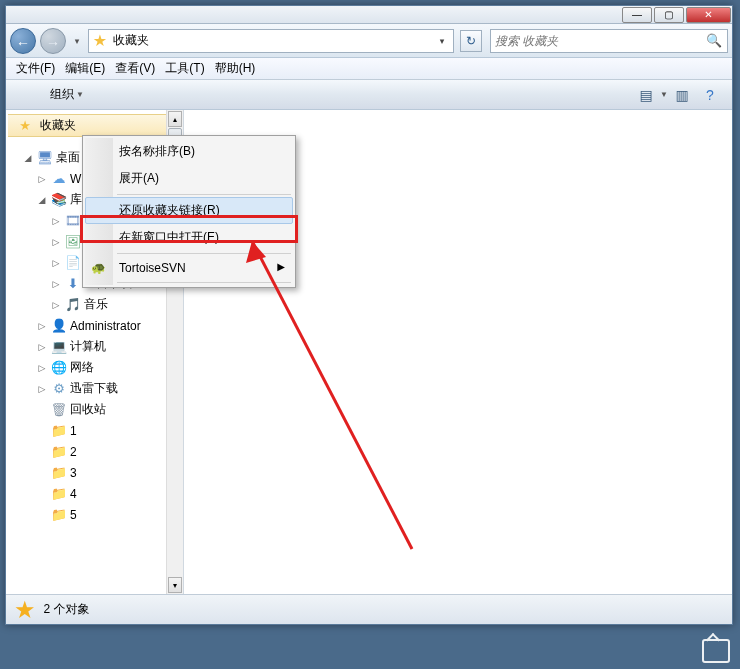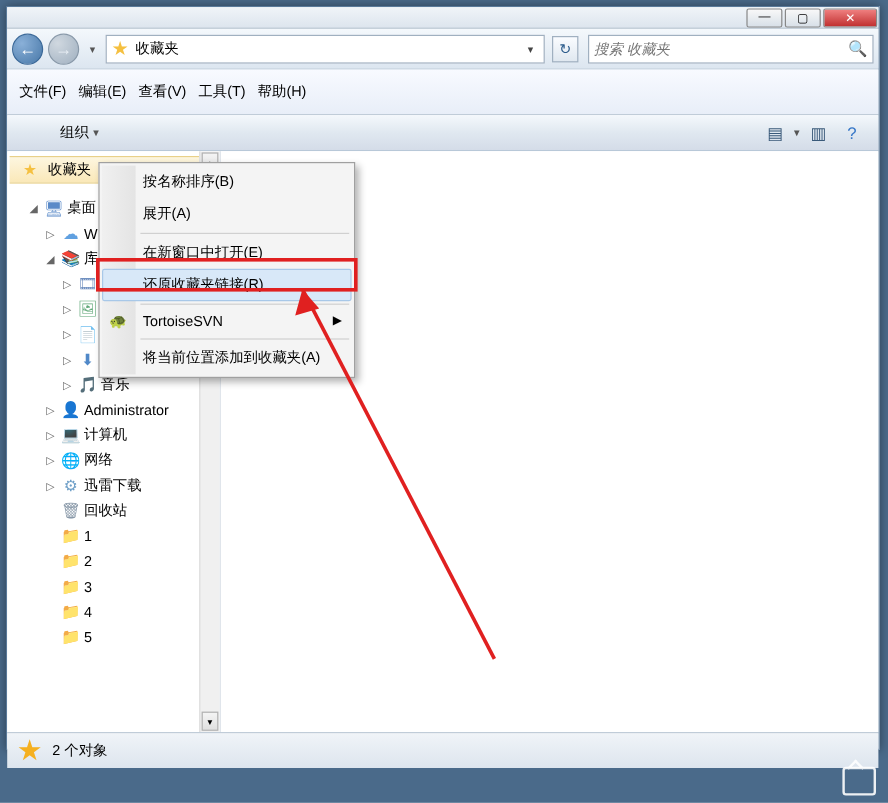--- a/index.html
+++ b/index.html
@@ -15,21 +15,21 @@
 .nav-btn.fwd { background: radial-gradient(circle at 30% 30%, #d0d8e0, #a0b0c0); border-color: #8898a8; color: #e8eef4; }
 .nav-drop { width: 14px; height: 18px; display:flex; align-items:center; justify-content:center; font-size:9px; color:#555; cursor:pointer;}
 .addrbar { flex: 1; height: 24px; background: #fff; border: 1px solid #a0b0c0; display: flex; align-items: center; padding: 0 2px; }
 .star-icon { width: 18px; height: 18px; display: inline-flex; align-items: center; justify-content: center; color: #f5c040; font-size: 16px; }
 .addr-text { font-size: 12px; color: #000; padding: 0 4px; flex: 1; }
 .addr-drop { width: 18px; font-size: 9px; color:#444; text-align:center; cursor:pointer;}
 .refresh-btn { width: 22px; height: 22px; margin-left:2px; border:1px solid #a0b0c0; background:linear-gradient(#fafcff,#e0e8f0); display:flex; align-items:center; justify-content:center; font-size:12px; color:#2a5a8a; cursor:pointer; }
 .searchbox { width: 238px; height: 24px; background: #fff; border: 1px solid #a0b0c0; margin-left: 4px; display:flex; align-items:center; padding:0 4px; }
 .searchbox input { border:none; outline:none; flex:1; font-size:12px; font-style:italic; color:#a16207; }
 .search-icon { font-size: 13px; color:#5a7a9a; cursor:pointer; }
-.menubar { height: 38px; background: linear-gradient(#f8faff,#e8eef8); display:flex; align-items:center; padding:0 6px; gap:2px; border-bottom:1px solid #c0ccd8; font-size:12px; }
+.menubar { height: 22px; background: linear-gradient(#f8faff,#e8eef8); display:flex; align-items:center; padding:0 6px; gap:2px; border-bottom:1px solid #c0ccd8; font-size:12px; }
 .menu-item { padding:2px 4px; cursor:pointer; }
 .toolbar { height: 30px; background: linear-gradient(#f4f8fc,#e0e8f0 50%,#d4dce8); display:flex; align-items:center; padding:0 8px; border-bottom:1px solid #b8c8d8; font-size:12px; }
 .tool-label { cursor:pointer; display:flex; align-items:center; gap:2px;margin-left:36px; }
 .tool-drop { font-size:8px; color:#555; }
 .tool-spacer { flex:1; }
 .tool-icon { width:24px; height:22px; display:flex; align-items:center; justify-content:center; cursor:pointer; color:#3a5a7a; font-size:14px; margin:0 2px; }
 .content { display:flex; height: calc(100% - 18px - 34px - 22px - 30px - 30px); }
 .sidebar { width:178px; border-right:1px solid #d0d8e0; overflow-y:auto; background:#fff; position:relative; }
 .sb-scroll { position:absolute; right:0; top:0; width:17px; height:100%; background:#f0f0f0; border-left:1px solid #ddd; }
 .sb-thumb { position:absolute; right:1px; top:18px; width:14px; height:60px; background:linear-gradient(#e8ecf0,#c8d0d8); border:1px solid #a8b0b8; border-radius:2px; cursor:pointer;}
@@ -234,30 +234,29 @@
     <span>2 个对象</span>
   </div>
 
 </div>
 
 <div class="ctxmenu">
   <div class="ctx-gutter"></div>
   <div class="ctx-item">按名称排序(B)</div>
   <div class="ctx-item">展开(A)</div>
   <div class="ctx-sep"></div>
+  <div class="ctx-item hl">还原收藏夹链接(R)</div>
   <div class="ctx-item">在新窗口中打开(E)</div>
-  <div class="ctx-item hl">还原收藏夹链接(R)</div>
   <div class="ctx-sep"></div>
   <div class="ctx-item">
     <span class="ctx-icon ftort">🐢</span>
     <span>TortoiseSVN</span>
     <span class="ctx-arrow">▶</span>
   </div>
   <div class="ctx-sep"></div>
-  <div class="ctx-item">将当前位置添加到收藏夹(A)</div>
 </div>
 
 <div class="redbox"></div>
 
 <svg class="arrow-svg" width="200" height="320">
   <line x1="30" y1="2" x2="190" y2="310" stroke="#e02020" stroke-width="3"></line>
   <polygon points="30,2 44,18 24,24" fill="#e02020"></polygon>
 </svg>
 
 <div class="watermark">

